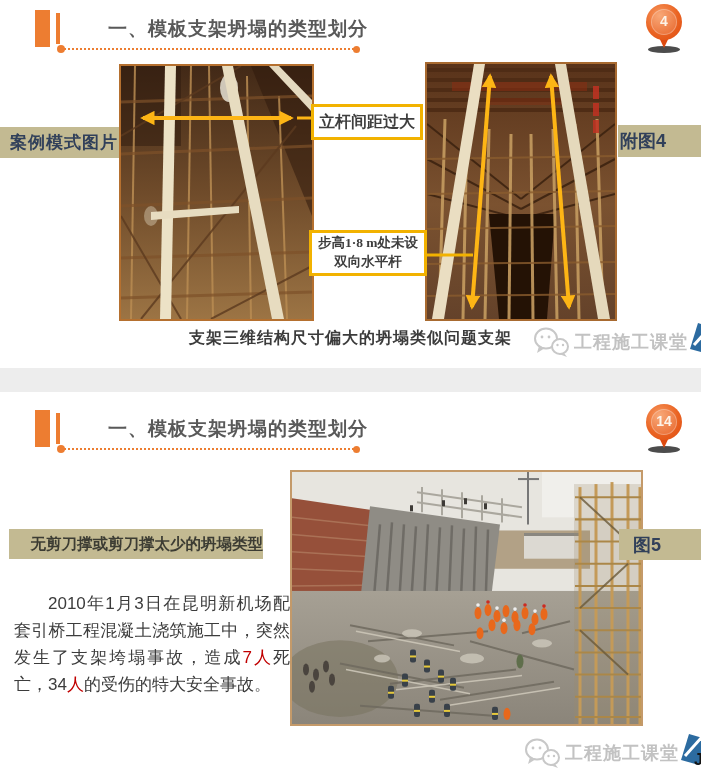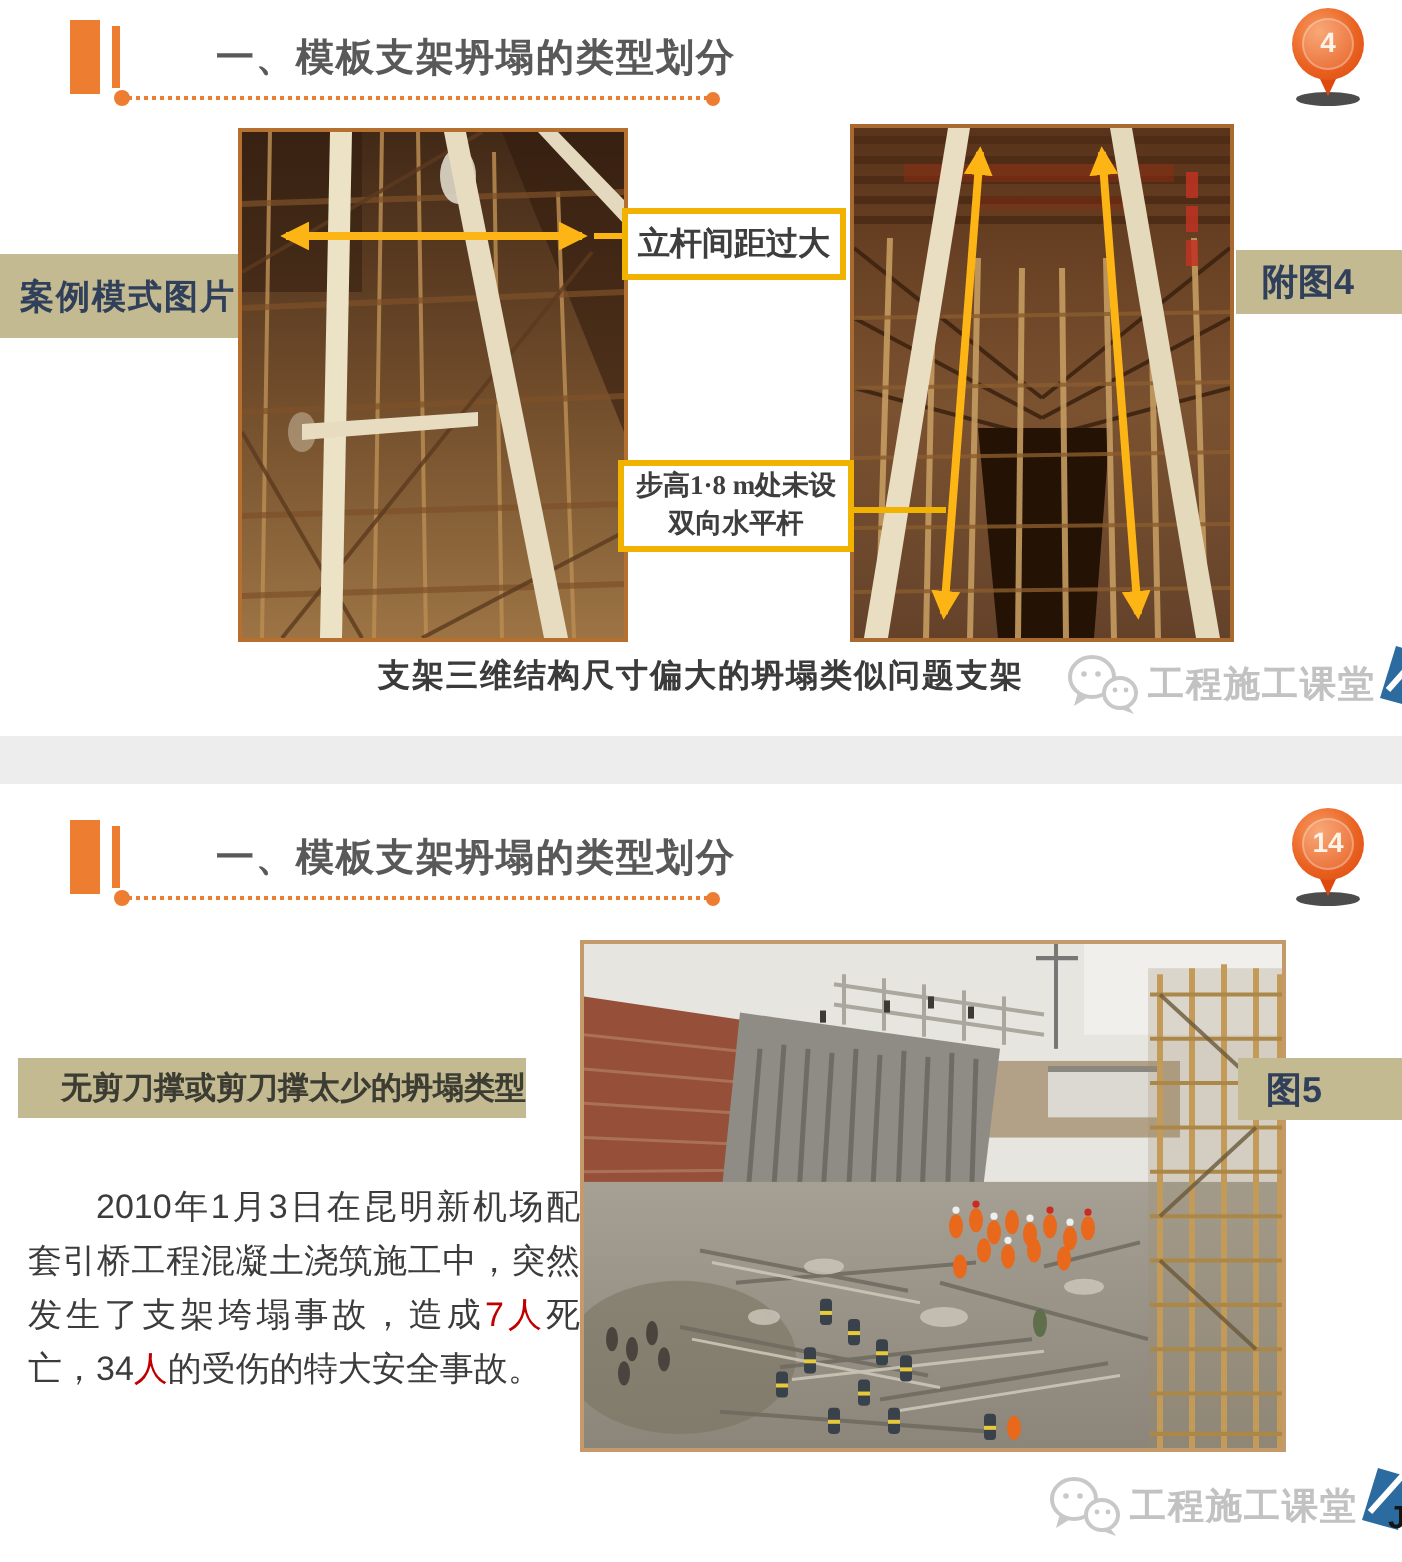--- a/index.html
+++ b/index.html
@@ -34,23 +34,23 @@
   .pin .shadow{position:absolute;left:3px;bottom:0;width:32px;height:7px;border-radius:50%;background:#4c4c4c;}
   .pin .tail{position:absolute;left:11px;top:27px;width:0;height:0;border-left:8px solid transparent;border-right:8px solid transparent;border-top:17px solid #dd4a10;}
   .pin .body{position:absolute;left:1px;top:0;width:36px;height:36px;border-radius:50%;
              background:radial-gradient(circle at 38% 32%, #f79a62 0%, #ea6322 55%, #dd4a10 100%);}
   .pin .inner{position:absolute;left:6px;top:5px;width:26px;height:26px;border-radius:50%;
               background:rgba(255,255,255,.14);box-shadow:inset 0 0 0 1px rgba(255,255,255,.28);}
   .pin .num{position:absolute;left:1px;top:9px;width:36px;text-align:center;font-size:14px;font-weight:bold;color:#fdf3e8;}
 
   
   .band{position:absolute;background:var(--khaki);display:flex;align-items:center;box-sizing:border-box;}
-  #band-case{left:0;top:127px;width:128px;height:42px;justify-content:center;
+  #band-case{left:0;top:127px;width:128px;height:31px;justify-content:center;
              font-size:17px;font-weight:bold;color:var(--navy);letter-spacing:1px;}
-  #band-fig4{left:618px;top:125px;width:83px;height:32px;padding-left:13px;
+  #band-fig4{left:618px;top:125px;width:83px;height:32px;padding-left:2px;
              font-size:18px;font-weight:bold;color:var(--navy);}
   #band-type{left:9px;top:137px;width:254px;height:30px;justify-content:flex-end;
              font-size:15.5px;font-weight:bold;color:#3c3c33;}
   #band-fig5{left:619px;top:137px;width:82px;height:31px;padding-left:14px;z-index:5;
              font-size:18px;font-weight:bold;color:var(--navy);}
 
   
   .photo{position:absolute;box-sizing:border-box;overflow:hidden;}
   .photo svg{display:block;width:100%;height:100%;}
   #photo-left{left:119px;top:64px;width:195px;height:257px;border:2px solid #b5702f;}

